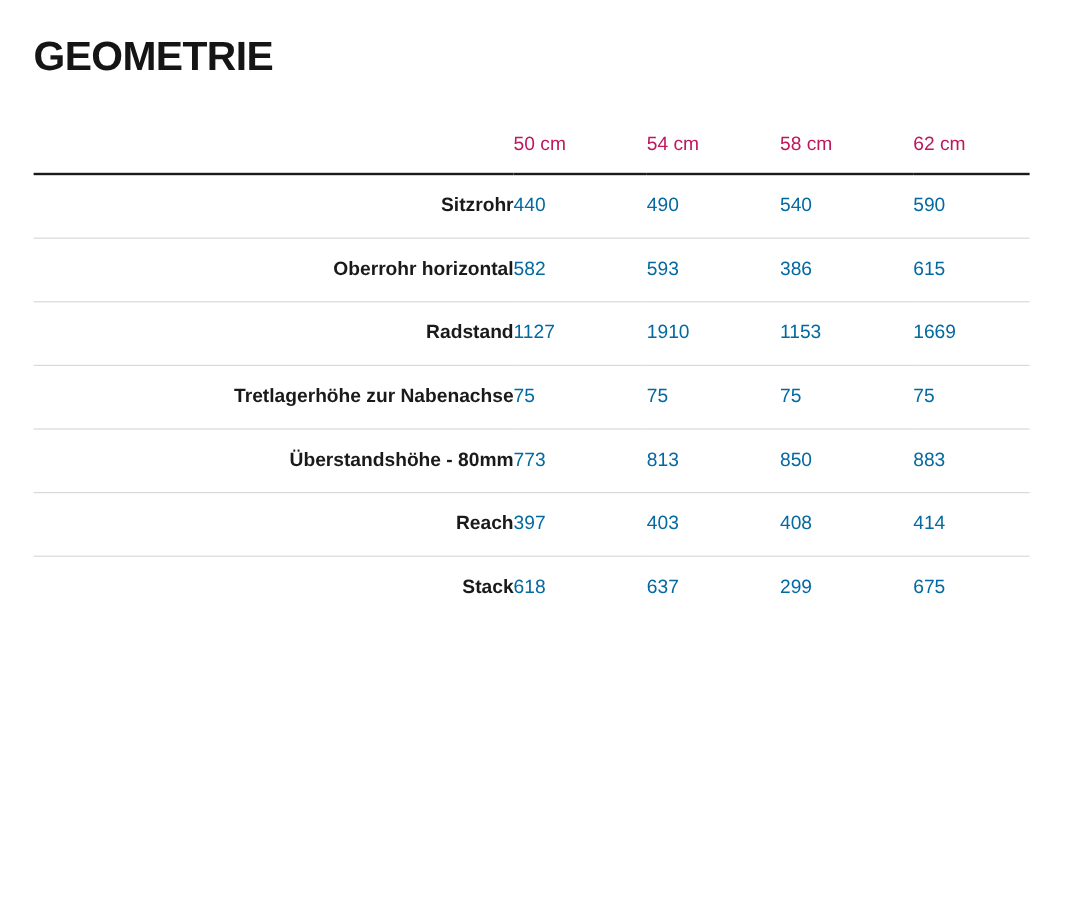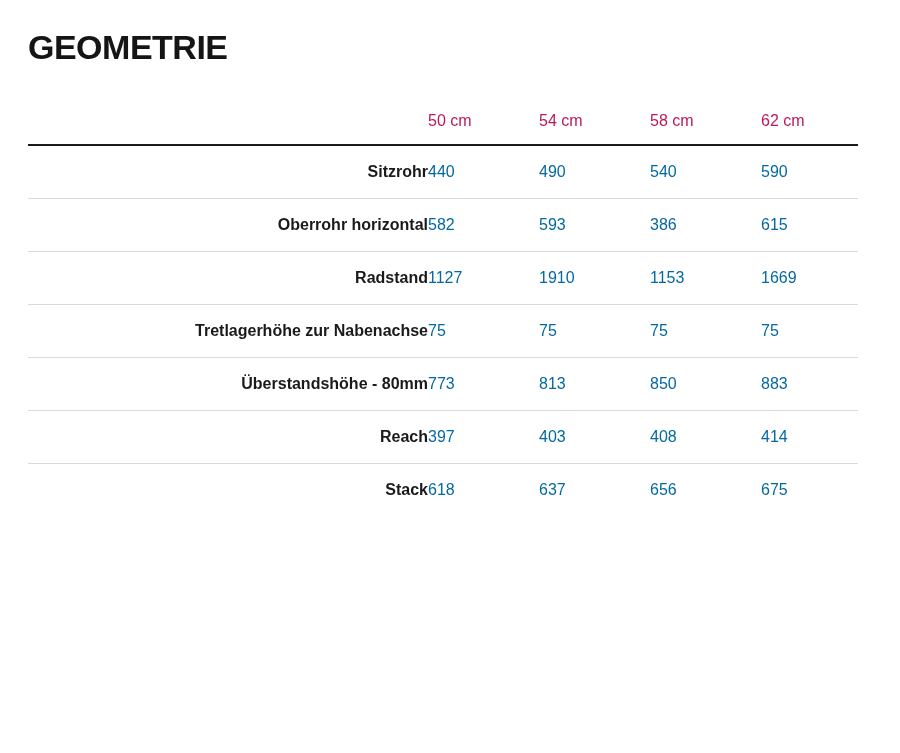--- a/index.html
+++ b/index.html
@@ -124,18 +124,18 @@
         <th>Reach</th>
         <td>397</td>
         <td>403</td>
         <td>408</td>
         <td>414</td>
       </tr>
       <tr>
         <th>Stack</th>
         <td>618</td>
         <td>637</td>
-        <td>656</td>
+        <td>299</td>
         <td>675</td>
       </tr>
     </tbody>
   </table>
 </div>
 
 </body></html>

